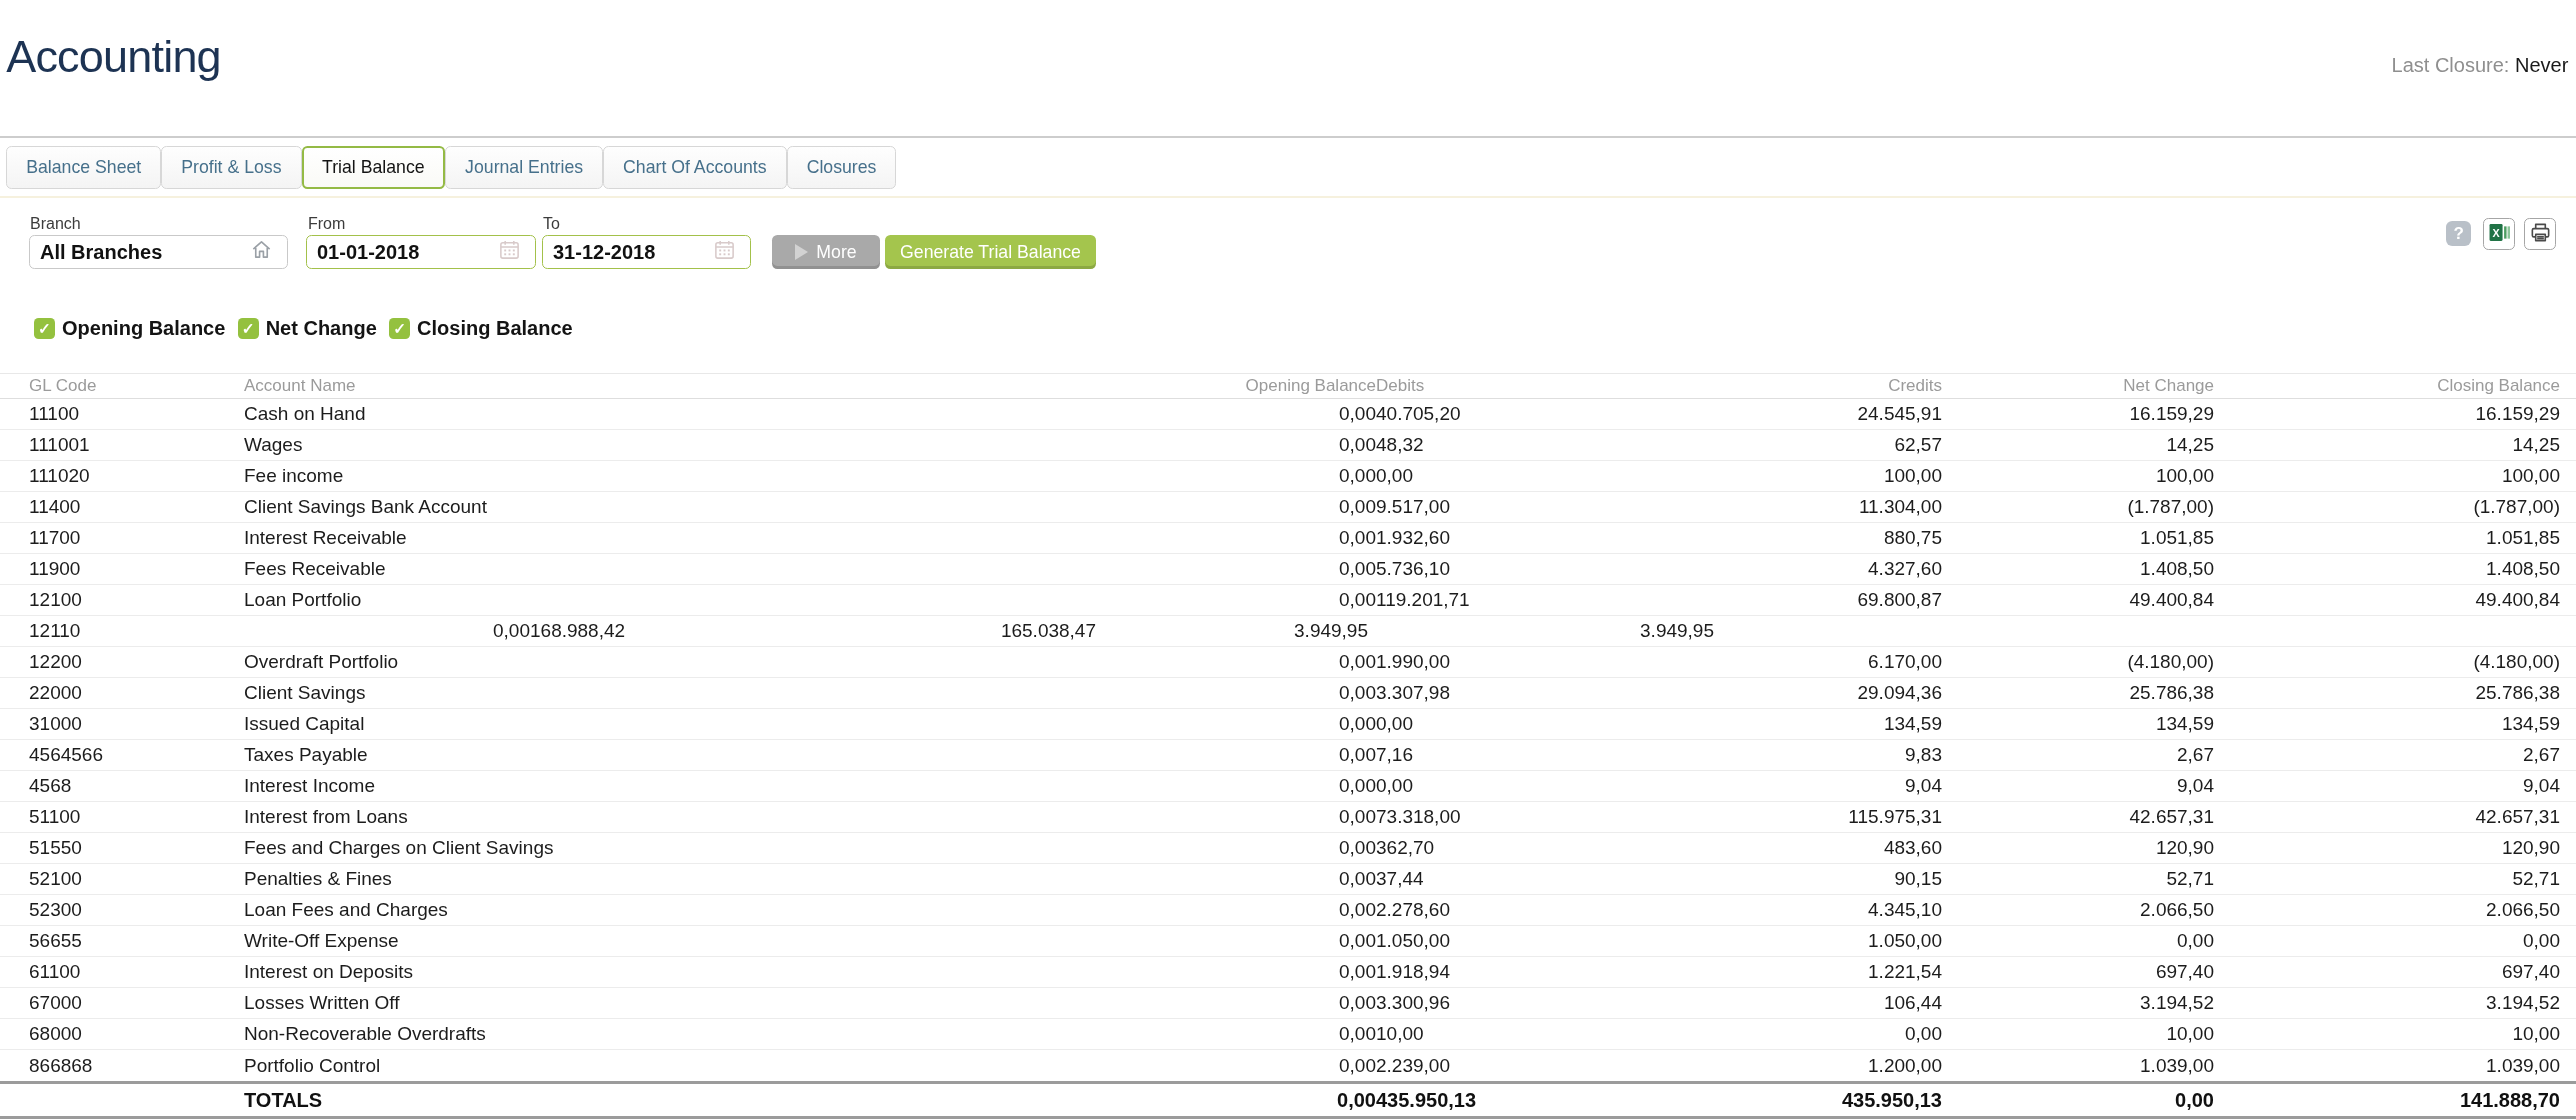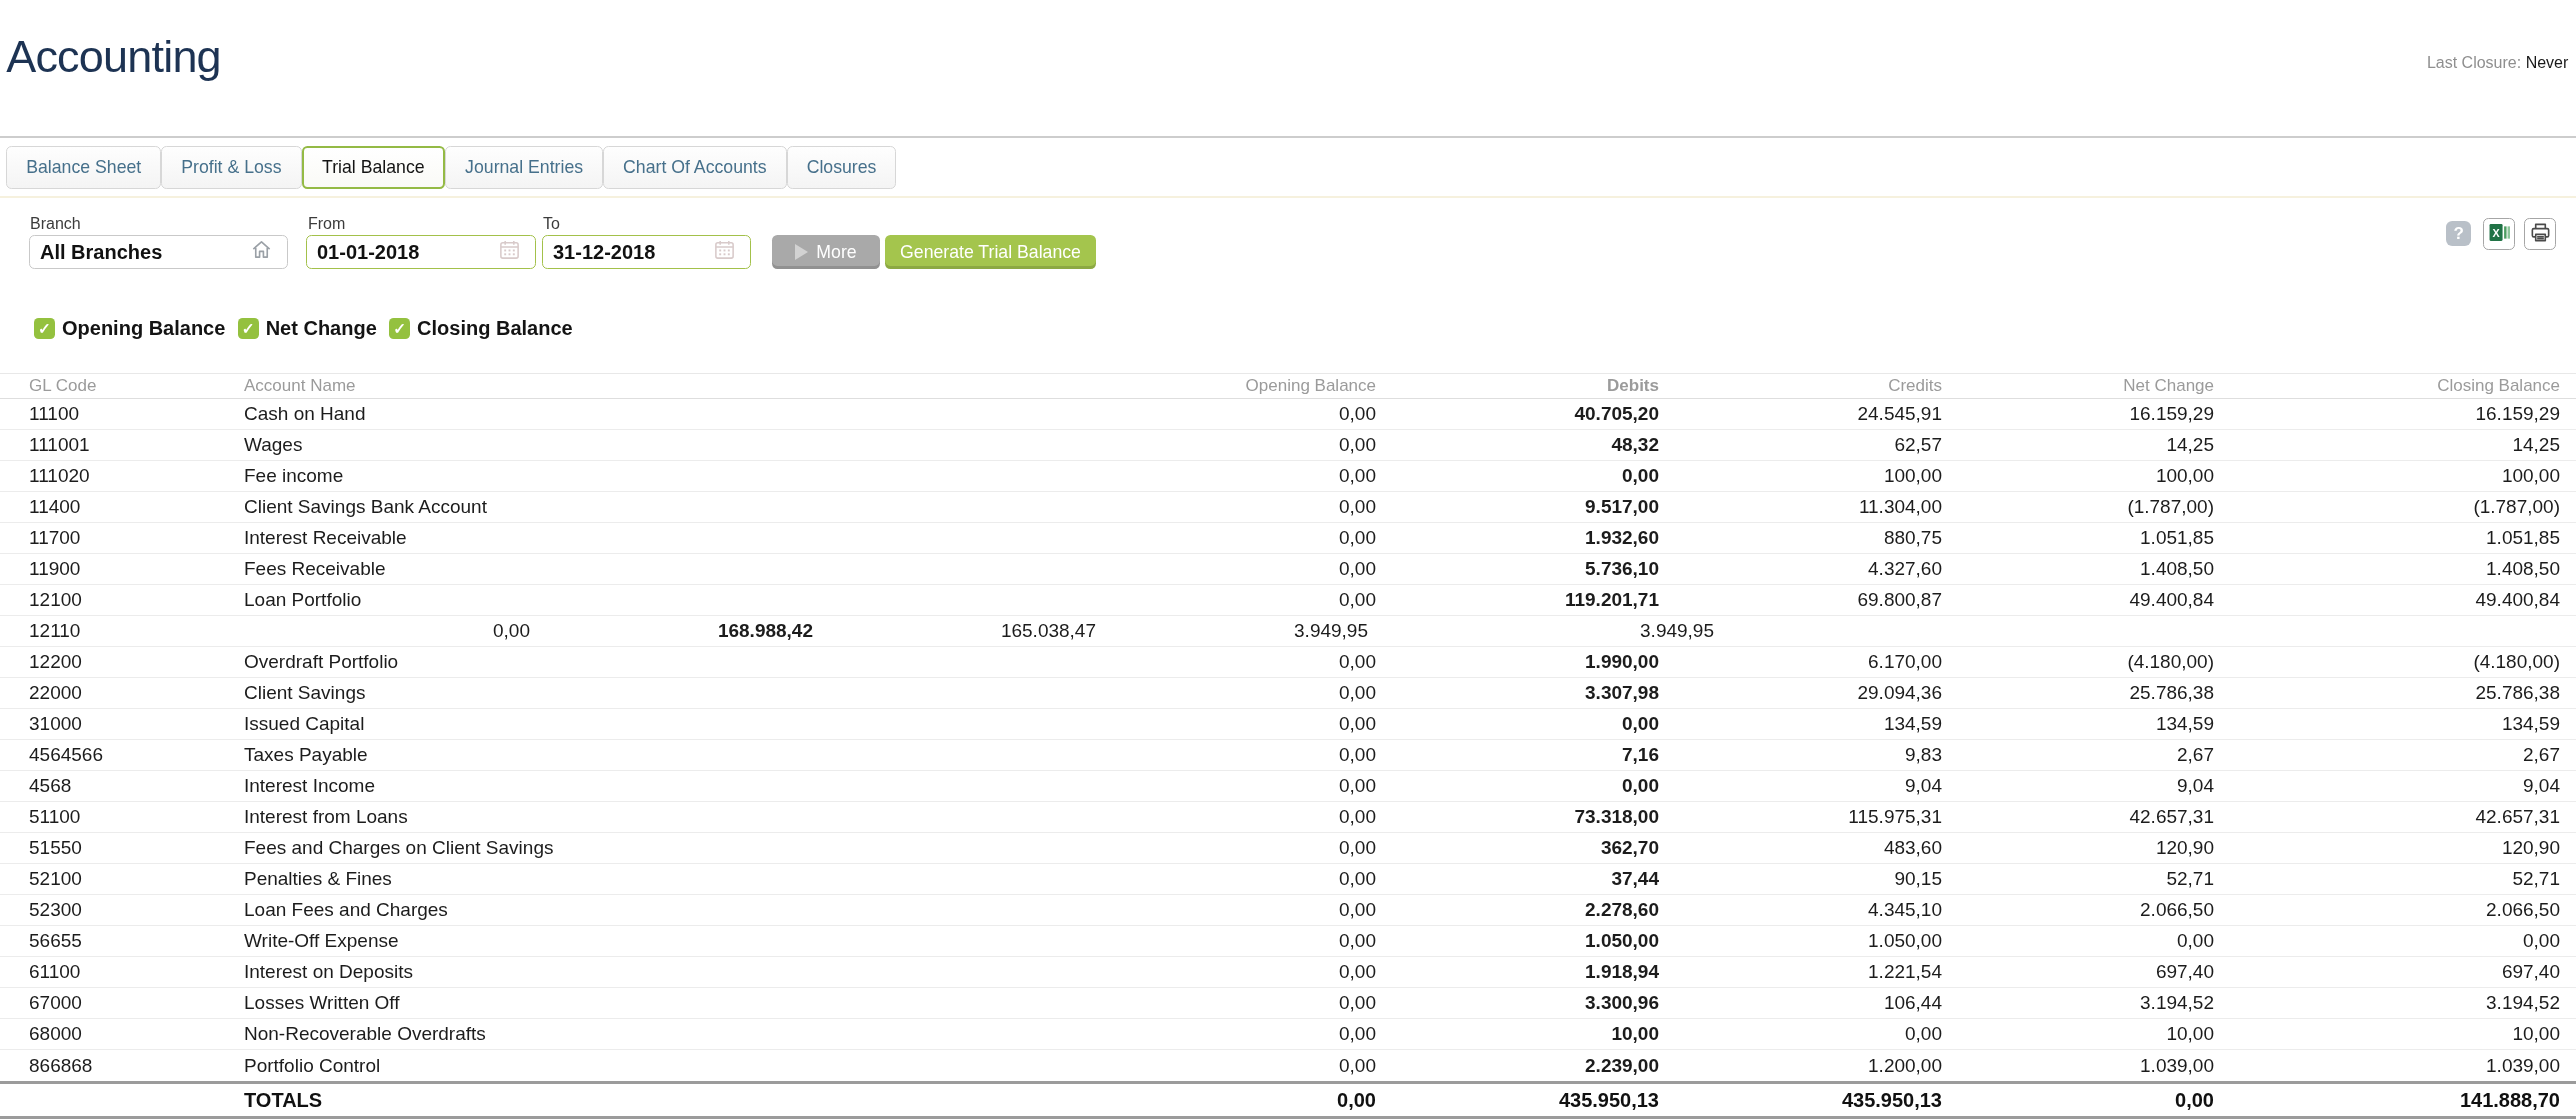--- a/index.html
+++ b/index.html
@@ -23,21 +23,21 @@
     top: 31px;
     font-size: 45px;
     font-weight: 400;
     color: #1d3353;
     letter-spacing: -0.8px;
   }
   .last-closure {
     position: absolute;
     right: 7.7px;
     top: 54px;
-    font-size: 16px;
+    font-size: 20px;
     color: #8f8f8f;
     white-space: nowrap;
   }
   .last-closure .value { color: #1a1a1a; }
 
   .title-divider {
     position: absolute;
     top: 136px; left: 0;
     width: 100%; height: 1.5px;
     background: #cdcdcd;
@@ -220,21 +220,21 @@
     border-top: 3.8px solid #9b9b9b;
     border-bottom: 3.8px solid #9b9b9b;
     font-size: 20px;
     font-weight: bold;
     color: #111;
   }
   .cell { overflow: hidden; white-space: nowrap; }
   .c1 { width: 215px; text-align: left; }
   .c2 { width: 846px; text-align: left; }
   .c3 { width: 286px; text-align: right; }
-  .c4 { width: 283px; text-align: right; font-weight: bold; }
+  .c4 { width: 283px; text-align: left; }
   .c5 { width: 283px; text-align: right; }
   .c6 { width: 272px; text-align: right; }
   .c7 { width: 346px; text-align: right; }
 </style>
 </head>
 <body>
 
 <div class="page">
 
   <h1 class="page-title">Accounting</h1>

